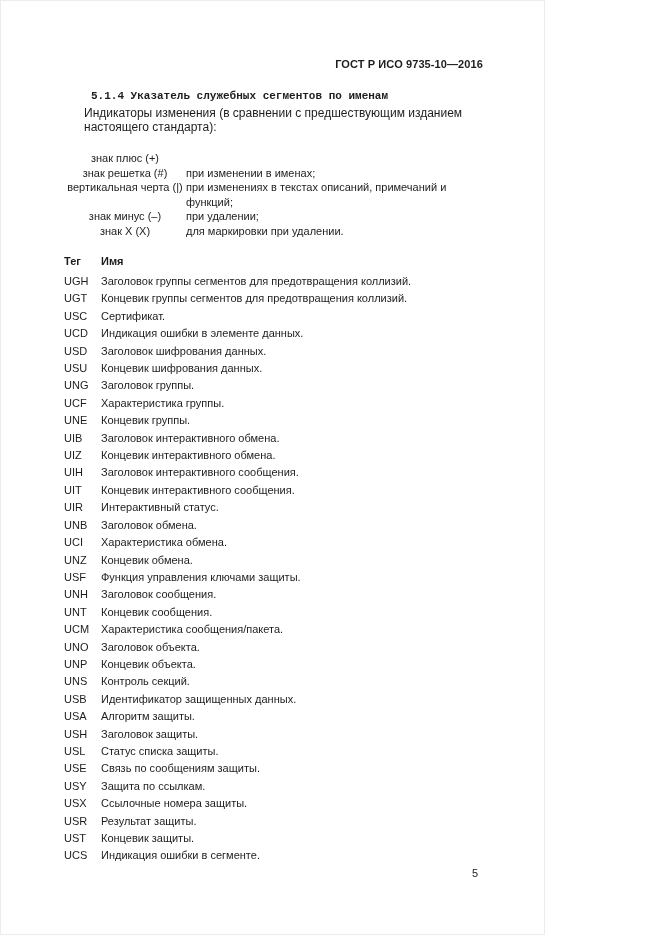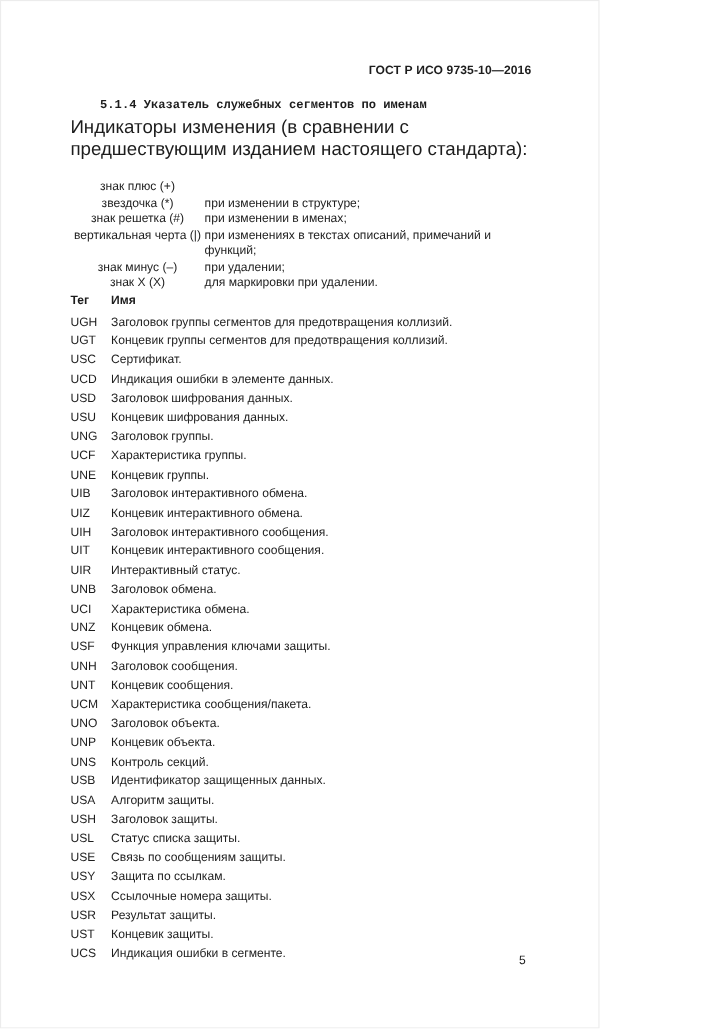--- a/index.html
+++ b/index.html
@@ -29,39 +29,41 @@
   }
   .section-heading {
     margin-top: 20px;
     padding-left: 27px;
     font-weight: bold;
     font-size: 11px;
     font-family: Liberation Mono, monospace;
   }
   .intro {
     margin-top: 4px;
-    font-size: 17px;
+    font-size: 12px;
+    margin-left: 20px;
   }
   .indicators {
     margin-top: 17px;
   }
   .indicator-row {
     display: flex;
     line-height: 14.5px;
   }
   .indicator-term {
     width: 122px;
     flex: 0 0 122px;
     text-align: center;
   }
   .indicator-desc {
     flex: 1;
   }
   .table-head {
     display: flex;
+    margin-top: 15px;
     font-weight: bold;
     line-height: 17px;
   }
   .segments {
     margin-top: 3px;
   }
   .seg-row {
     display: flex;
     line-height: 17.4px;
   }
@@ -93,24 +95,20 @@
     <div class="section-heading">5.1.4 Указатель служебных сегментов по именам</div>
 
     <div class="intro">Индикаторы изменения (в сравнении с предшествующим изданием настоящего стандарта):</div>
 
     <div class="indicators">
 
         <div class="indicator-row">
           <span class="indicator-term">знак плюс (+)</span>
         </div>
 
-        <div class="indicator-row">
-          <span class="indicator-term">звездочка (*)</span>
-          <span class="indicator-desc">при изменении в структуре;</span>
-        </div>
 
         <div class="indicator-row">
           <span class="indicator-term">знак решетка (#)</span>
           <span class="indicator-desc">при изменении в именах;</span>
         </div>
 
         <div class="indicator-row">
           <span class="indicator-term">вертикальная черта (|)</span>
           <span class="indicator-desc">при изменениях в текстах описаний, примечаний и функций;</span>
         </div>

